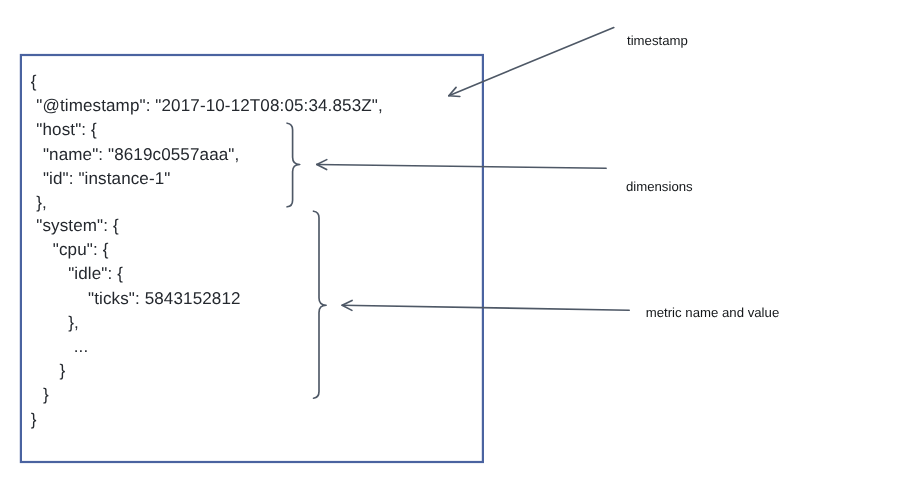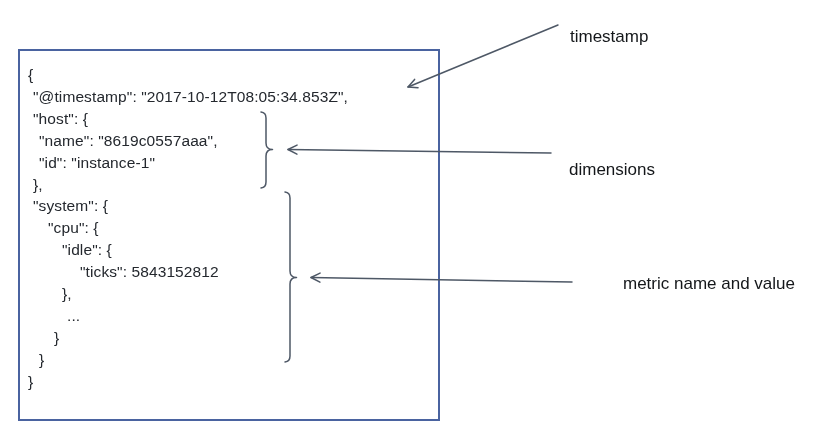--- a/index.html
+++ b/index.html
@@ -31,28 +31,28 @@
   }
   .code-line {
     font-size: 15.5px;
     line-height: 21.9px;
     color: var(--code-text);
     white-space: pre;
     letter-spacing: 0.1px;
   }
   .label {
     position: absolute;
-    font-size: 17px;
+    font-size: 12px;
     line-height: 20px;
     color: var(--label-text);
     white-space: nowrap;
   }
   .label-timestamp { left: 570px; top: 27px; }
   .label-dimensions { left: 569px; top: 160px; }
-  .label-metric { left: 587px; top: 274px; margin-left: 36px; }
+  .label-metric { left: 587px; top: 274px; }
   .overlay {
     position: absolute;
     left: 0; top: 0;
     width: 817px; height: 437px;
     pointer-events: none;
   }
   .connector-stroke {
     stroke: var(--connector);
     stroke-width: 1.5;
     fill: none;

